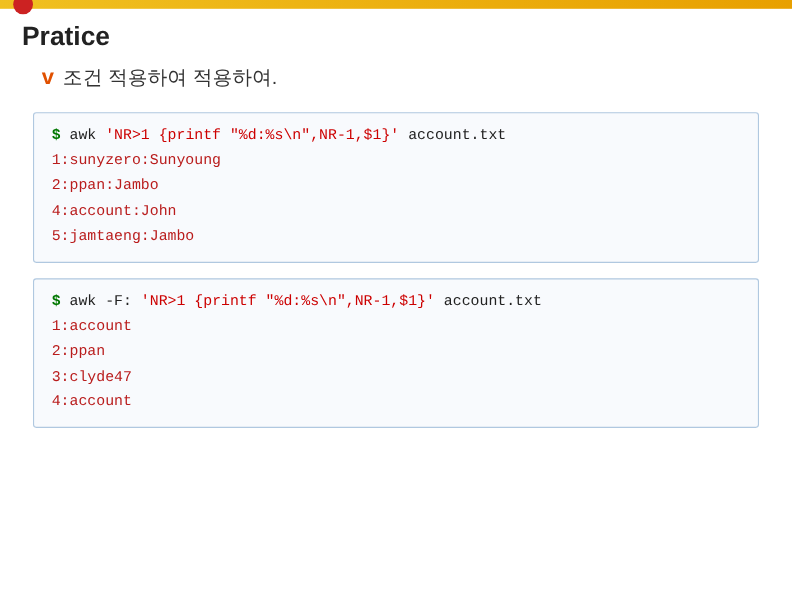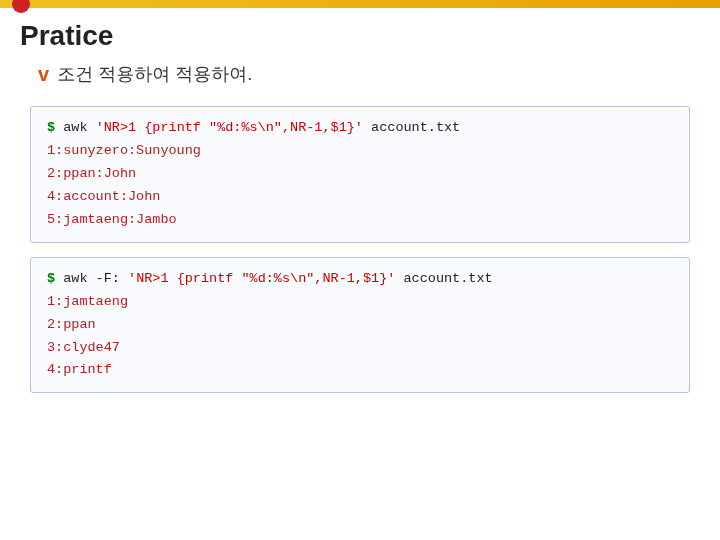--- a/index.html
+++ b/index.html
@@ -23,21 +23,21 @@
       width: 18px;
       height: 18px;
       background: #cc2222;
       border-radius: 50%;
       position: absolute;
       left: 12px;
       top: -5px;
     }
 
     .page-title {
-      font-size: 28px;
+      font-size: 24px;
       font-weight: bold;
       color: #222;
       padding: 12px 20px 6px 20px;
     }
 
     .subtitle {
       font-size: 18px;
       color: #333;
       padding: 4px 20px 12px 38px;
       display: flex;
@@ -92,28 +92,28 @@
   <span>조건 적용하여 적용하여.</span>
 </div>
 
 <div class="code-block">
   <span class="code-line cmd-line">
     <span class="dollar">$</span>
     <span> awk </span><span class="string">'NR&gt;1 {printf "%d:%s\n",NR-1,$1}'</span>
     <span> account.txt</span>
   </span>
   <span class="code-line output-line">1:sunyzero:Sunyoung</span>
-  <span class="code-line output-line">2:ppan:John</span>
+  <span class="code-line output-line">2:ppan:Jambo</span>
   <span class="code-line output-line">4:account:John</span>
   <span class="code-line output-line">5:jamtaeng:Jambo</span>
 </div>
 
 <div class="code-block">
   <span class="code-line cmd-line">
     <span class="dollar">$</span>
     <span> awk -F: </span><span class="string">'NR&gt;1 {printf "%d:%s\n",NR-1,$1}'</span>
     <span> account.txt</span>
   </span>
-  <span class="code-line output-line">1:jamtaeng</span>
+  <span class="code-line output-line">1:account</span>
   <span class="code-line output-line">2:ppan</span>
   <span class="code-line output-line">3:clyde47</span>
-  <span class="code-line output-line">4:printf</span>
+  <span class="code-line output-line">4:account</span>
 </div>
 
 </body></html>

